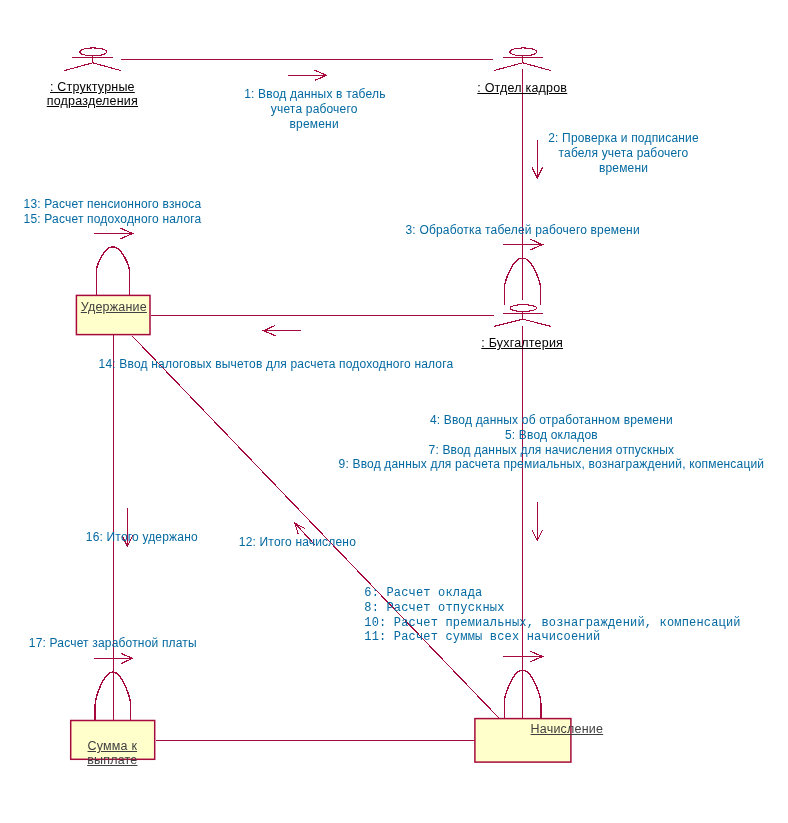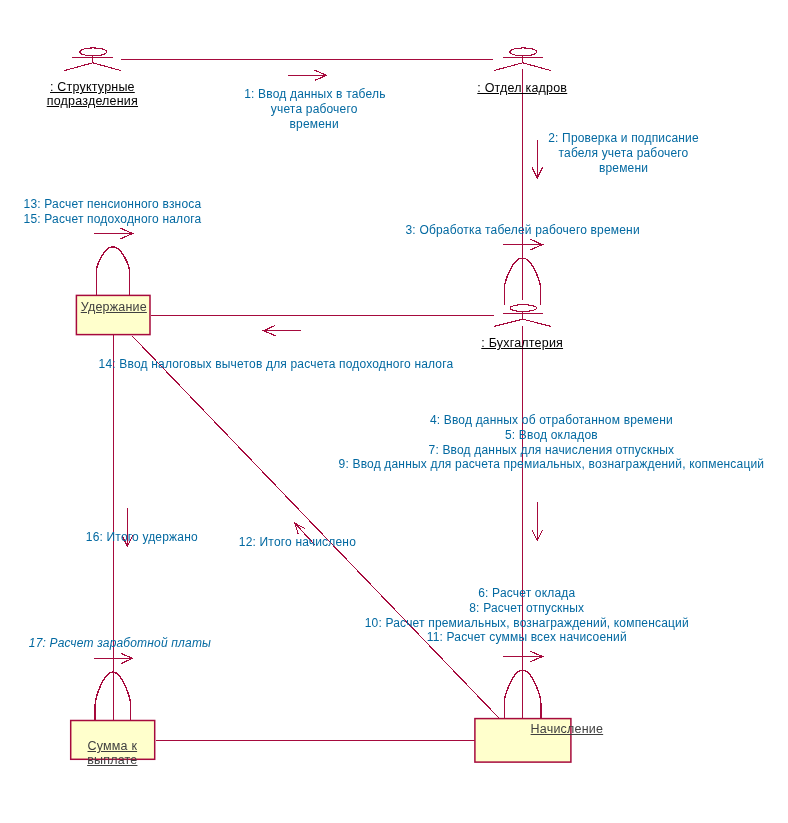--- a/index.html
+++ b/index.html
@@ -136,31 +136,31 @@
     </div>
     <div class="msg" style="left:405.5px; top:223.0px;">3: Обработка табелей рабочего времени</div>
 
     <div class="msg" style="left:338.4px; top:413px; width:426px; text-align:center;">
       <div>4: Ввод данных об отработанном времени</div>
       <div>5: Ввод окладов</div>
       <div>7: Ввод данных для начисления отпускных</div>
       <div>9: Ввод данных для расчета премиальных, вознаграждений, копменсаций</div>
     </div>
 
-    <div class="msg" style="left:364.3px; top:586.2px; width:325px; text-align:center;">
+    <div class="msg" style="left:364.3px; top:586.2px; width:325px; font-family:Liberation Mono, monospace;">
       <div>6: Расчет оклада</div>
       <div>8: Расчет отпускных</div>
       <div>10: Расчет премиальных, вознаграждений, компенсаций</div>
       <div>11: Расчет суммы всех начисоений</div>
     </div>
 
     <div class="msg" style="left:238.8px; top:535px;text-align:right;">12: Итого начислено</div>
 
     <div class="msg" style="left:23.6px; top:197.0px;">
       <div>13: Расчет пенсионного взноса</div>
       <div>15: Расчет подоходного налога</div>
     </div>
 
     <div class="msg" style="left:98.6px; top:357.3px;">14: Ввод налоговых вычетов для расчета подоходного налога</div>
     <div class="msg" style="left:85.8px; top:520.2px;margin-top:10px;">16: Итого удержано</div>
-    <div class="msg" style="left:28.8px; top:636.0px;font-style:italic;">17: Расчет заработной платы</div>
+    <div class="msg" style="left:28.8px; top:636.0px;">17: Расчет заработной платы</div>
   </div>
 </div>
 
 </body></html>

